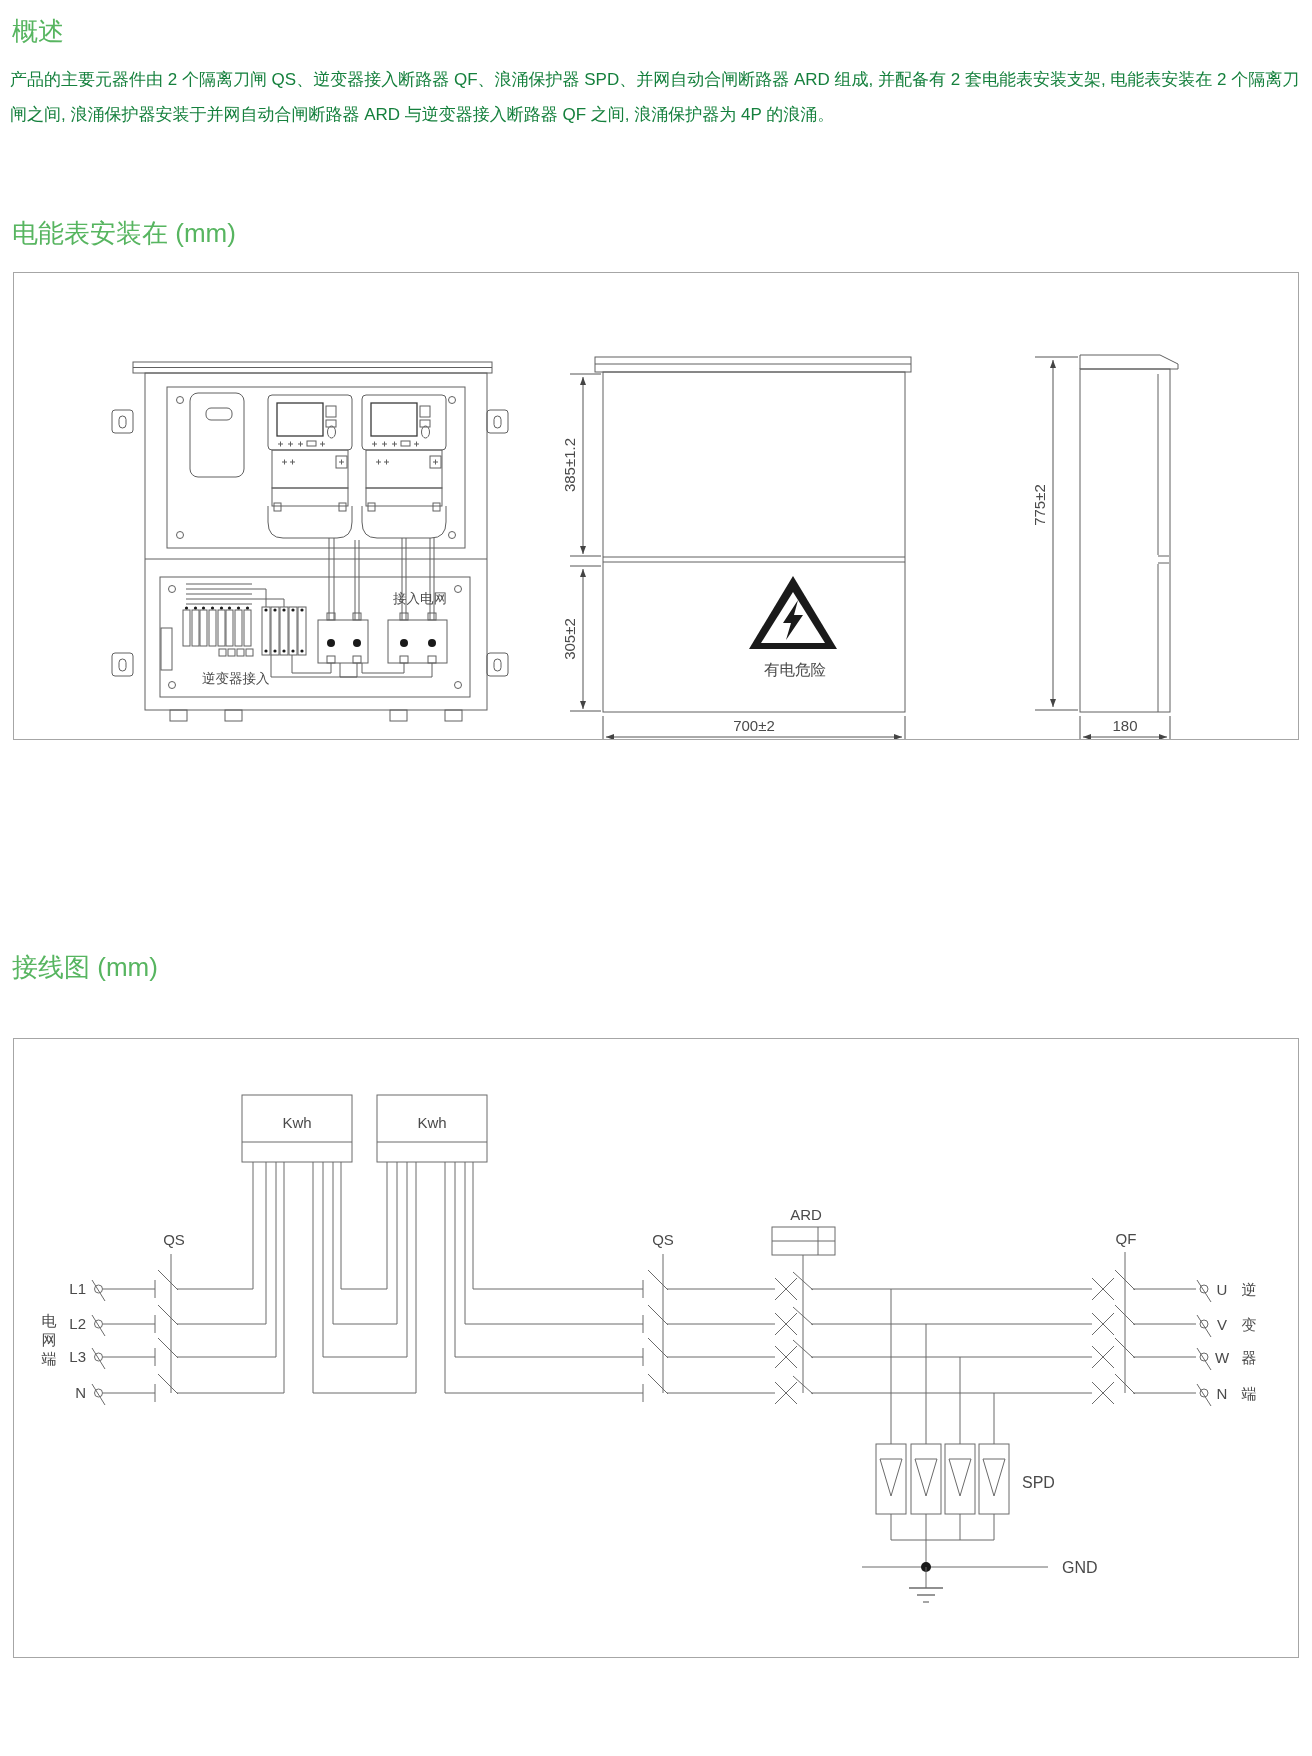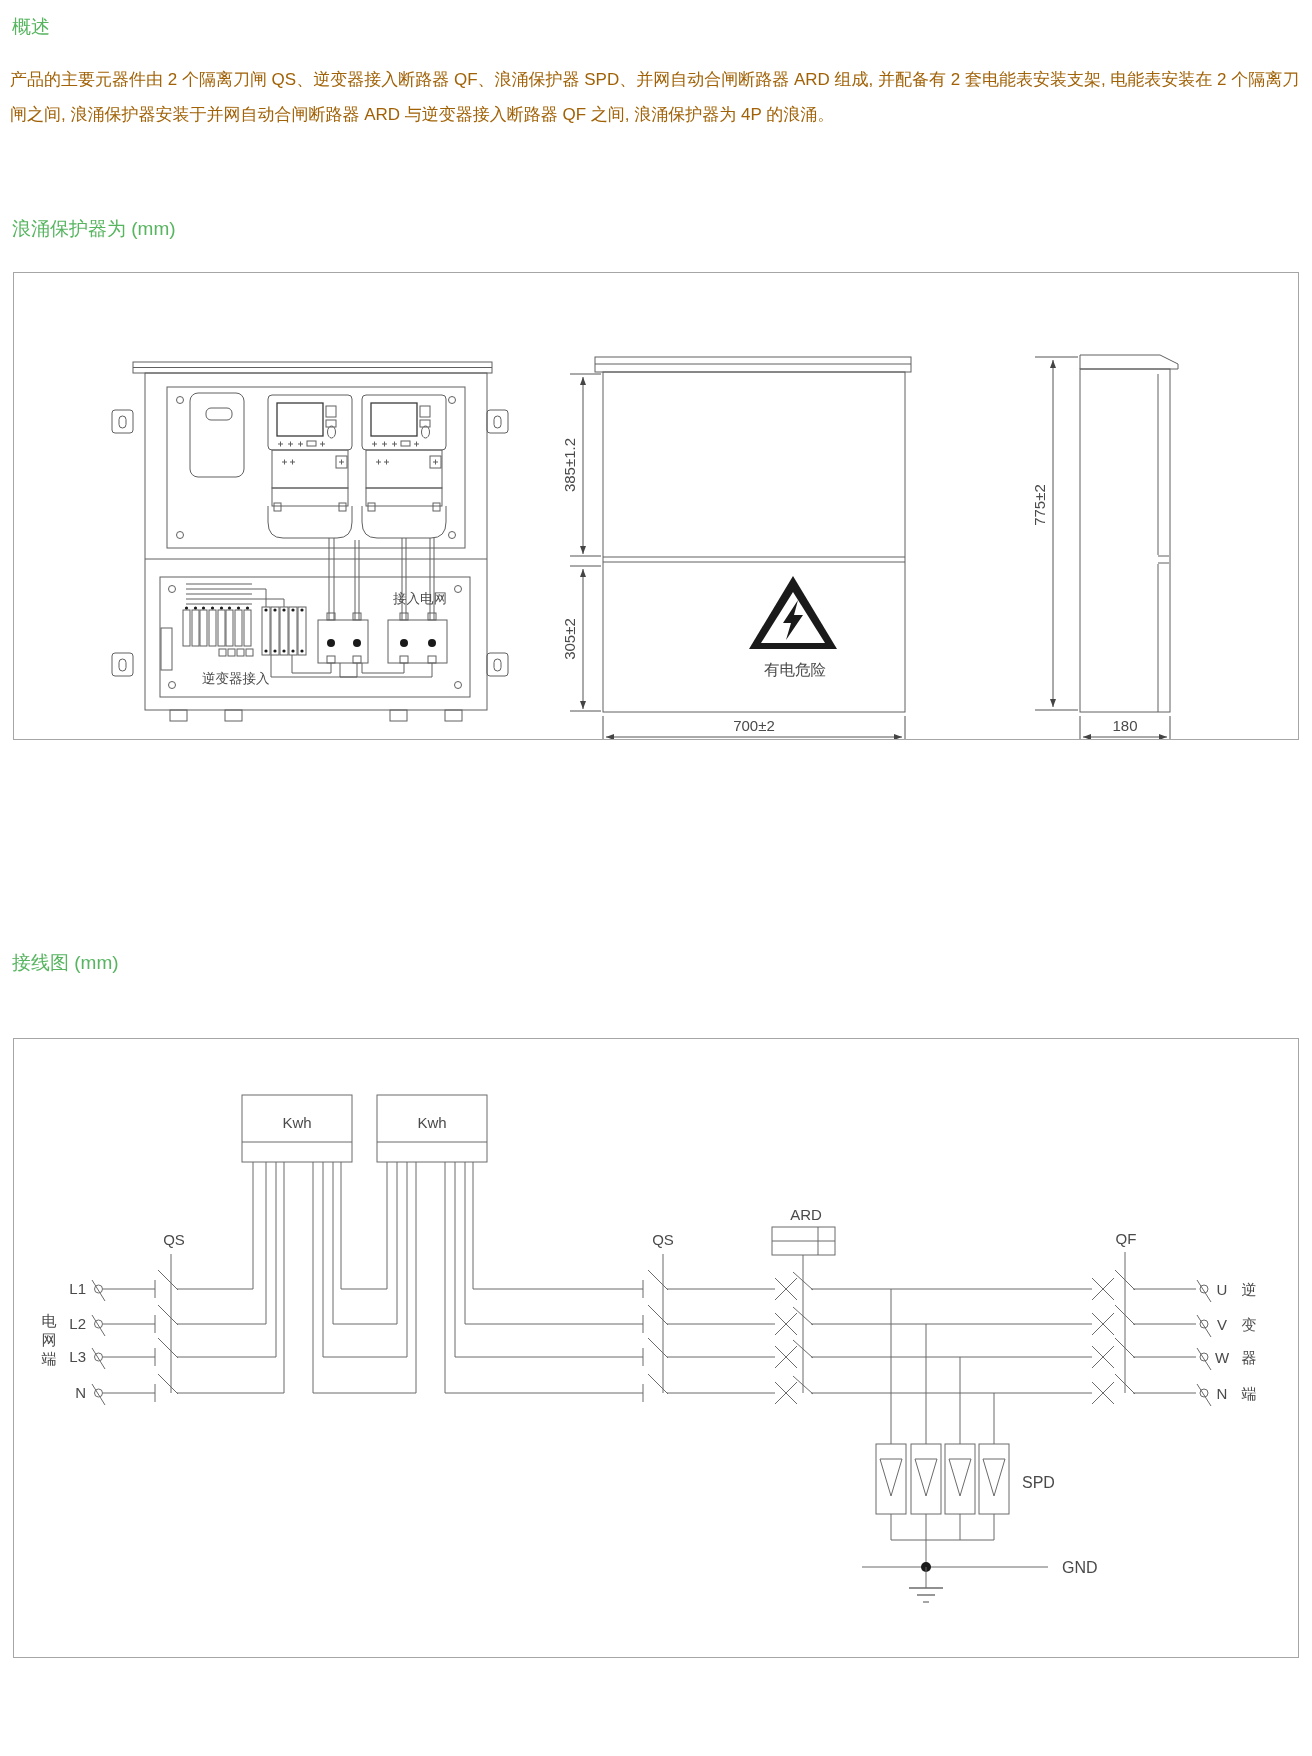--- a/index.html
+++ b/index.html
@@ -1,33 +1,33 @@
 <!DOCTYPE html>
 <html><head>
 <meta charset="utf-8">
 <style>
   html,body{margin:0;padding:0;background:#ffffff;}
   body{width:1312px;height:1756px;position:relative;font-family:"Liberation Sans",sans-serif;}
   .abs{position:absolute;}
-  .sec-heading{font-size:19px;color:#57b560;font-weight:400;}
-  .para{font-size:17px;line-height:35px;color:#a16207;width:1292px;}
+  .sec-heading{font-size:26px;color:#57b560;font-weight:400;}
+  .para{font-size:17px;line-height:35px;color:#15803d;width:1292px;}
   .diagram-box{border:1px solid #a6a6a6;background:#fff;}
   svg text{fill:#4a4a4a;font-family:"Liberation Sans",sans-serif;}
   svg .ln{stroke:#6b6b6b;stroke-width:1;fill:none;}
   svg .ln2{stroke:#606060;stroke-width:1;fill:none;}
   svg .dim{stroke:#555555;stroke-width:1;fill:none;}
   svg .scr{stroke:#3a3a3a;stroke-width:1.3;fill:none;}
   svg .dot{fill:#1a1a1a;stroke:none;}
 </style>
 </head>
 <body>
 
 <div class="abs sec-heading" style="left:12px;top:14px;">概述</div>
 <div class="abs para" style="left:10px;top:62px;">产品的主要元器件由 2 个隔离刀闸 QS、逆变器接入断路器 QF、浪涌保护器 SPD、并网自动合闸断路器 ARD 组成, 并配备有 2 套电能表安装支架, 电能表安装在 2 个隔离刀闸之间, 浪涌保护器安装于并网自动合闸断路器 ARD 与逆变器接入断路器 QF 之间, 浪涌保护器为 4P 的浪涌。</div>
-<div class="abs sec-heading" style="left:12px;top:216px;">浪涌保护器为 (mm)</div>
+<div class="abs sec-heading" style="left:12px;top:216px;">电能表安装在 (mm)</div>
 <div class="abs sec-heading" style="left:12px;top:950px;">接线图 (mm)</div>
 
 <div class="abs diagram-box" style="left:13px;top:272px;width:1284px;height:466px;">
 <svg width="1284" height="466" viewBox="14 273 1284 466">
   <defs>
     <marker id="arA" markerWidth="12" markerHeight="8" refX="8" refY="3" orient="auto-start-reverse" markerUnits="userSpaceOnUse">
       <path d="M0,0 L8,3 L0,6 Z" fill="#444"></path>
     </marker>
   </defs>
 

